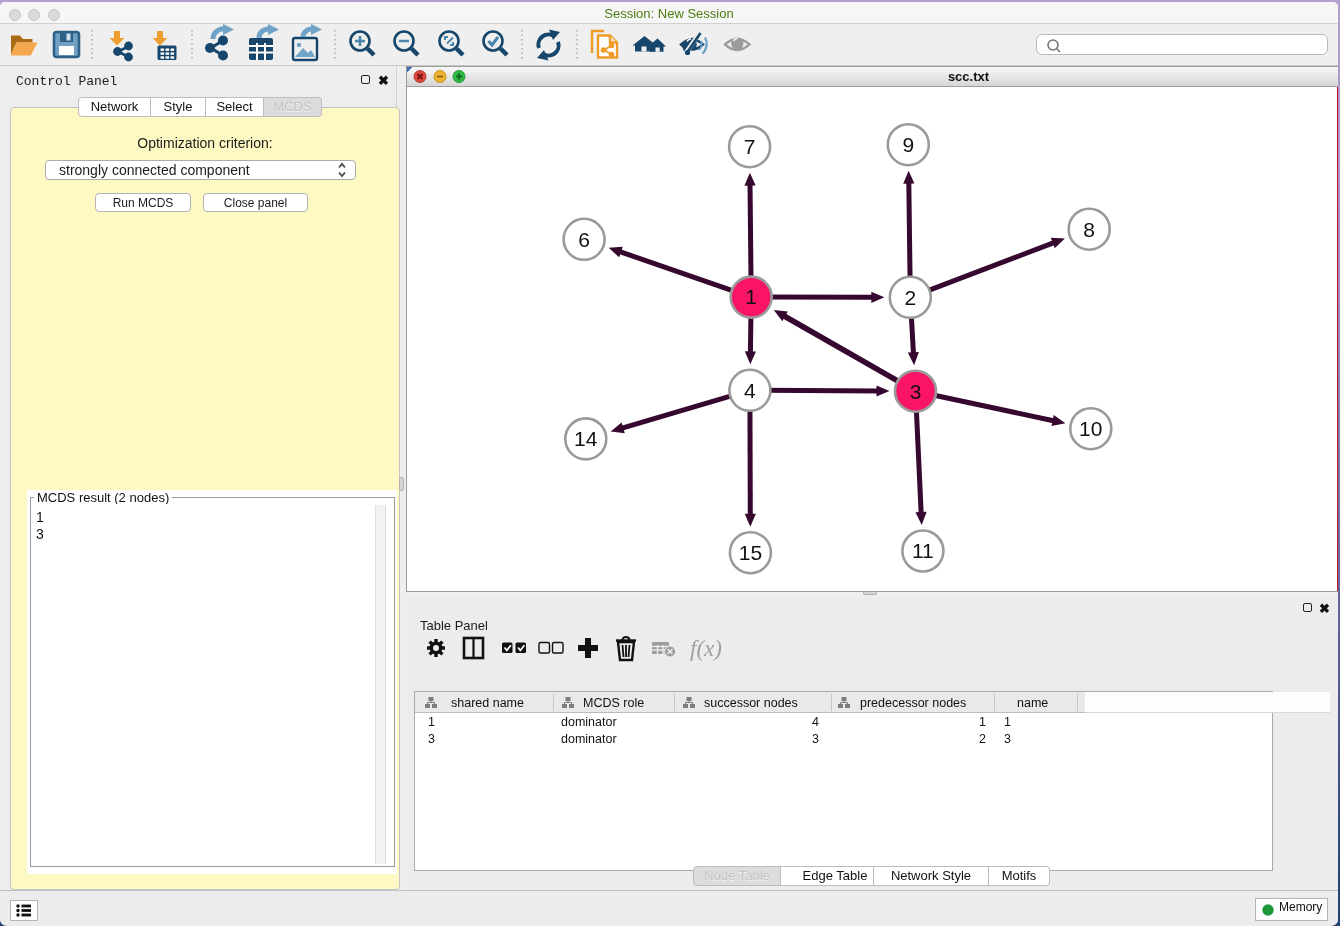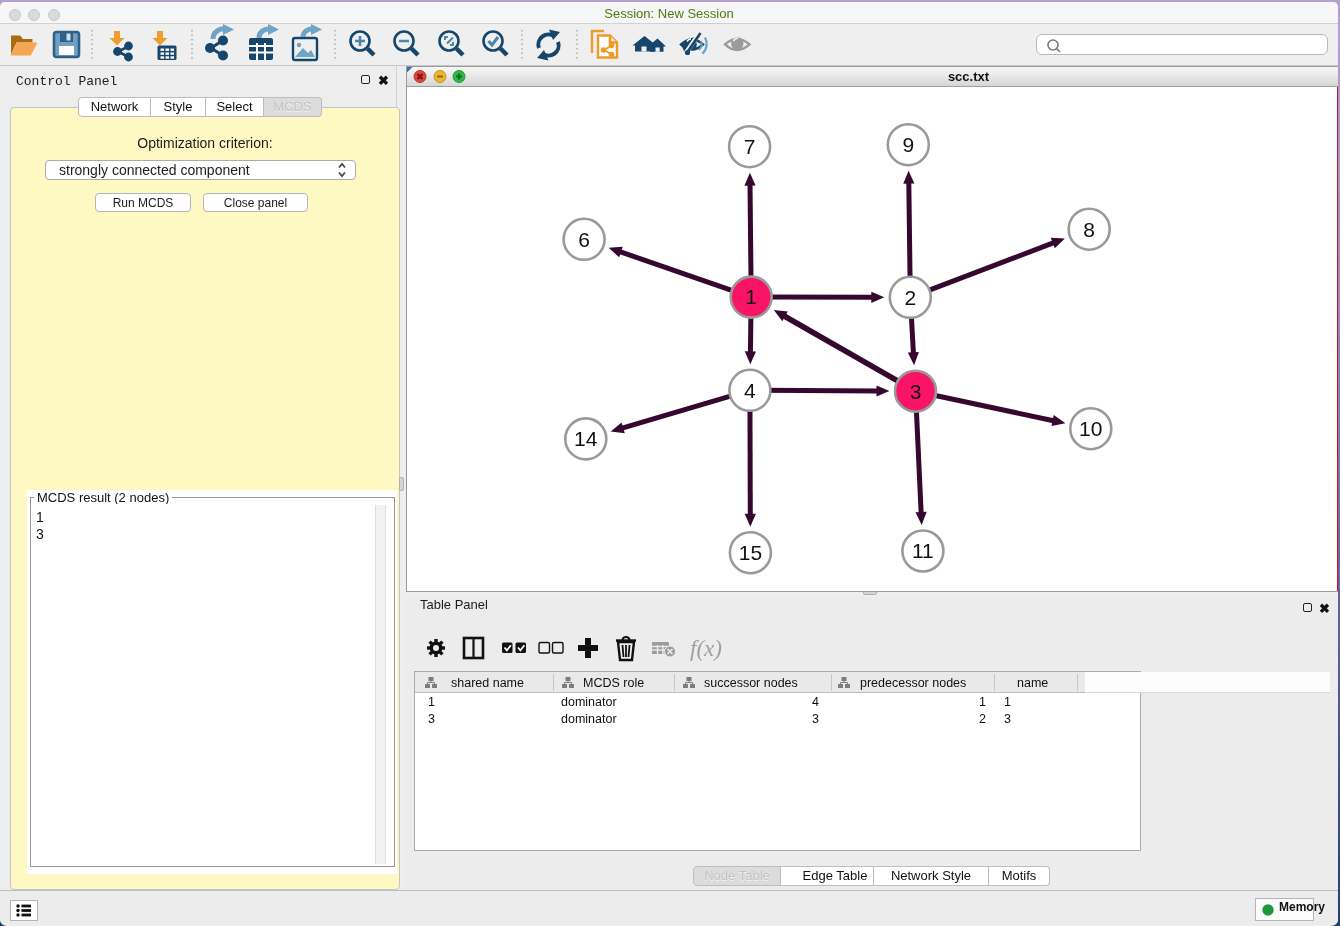--- a/index.html
+++ b/index.html
@@ -27,21 +27,21 @@
 .mcdsbox { position:absolute; left:10px; top:41px; width:390px; height:783px; background:#fef9c3; border:1px solid #c4c4c4; border-radius:4px; }
 .btn { position:absolute; background:#fff; border:1px solid #b4b4b4; border-radius:4px; font-size:12px; color:#1c1c1c; text-align:center; }
 
 .netframe { position:absolute; left:406px; top:64px; width:1125px; height:526px; border:1px solid #9a9a9a; background:#b91c1c; }
 .nettitle { position:absolute; left:0; top:0; width:100%; height:20px; background:linear-gradient(180deg,#f7f7f7 0%,#e9e9e9 45%,#d6d6d6 100%); border-bottom:1px solid #9e9e9e; }
 .netcanvas { position:absolute; left:0; top:20px; width:930px; height:504px; background:#fff; }
 
 .tpanel { position:absolute; left:406px; top:595px; width:932px; height:293px; background:#ececec; }
 
 .statusbar { position:absolute; left:0; top:888px; width:1338px; height:35px; background:#ececec; border-top:1px solid #bfbfbf; }
-.membtn { position:absolute; left:1255px; top:7px; width:59px; height:23px; background:#fdfdfd; border:1px solid #b5b5b5; font-size:12px; color:#111;font-weight:bold; }
+.membtn { position:absolute; left:1255px; top:7px; width:73px; height:23px; background:#fdfdfd; border:1px solid #b5b5b5; font-size:12px; color:#111; }
 .listbtn { position:absolute; left:10px; top:9px; width:28px; height:21px; background:#fdfdfd; border:1px solid #b5b5b5; }
 </style>
 </head>
 <body>
 <div class="app">
   <div class="titlebar">
     <div class="tl" style="left:9px;"></div>
     <div class="tl" style="left:28px;"></div>
     <div class="tl" style="left:48px;"></div>
     <div class="title-text">Session: New Session</div>
@@ -309,21 +309,21 @@
       <text x="509.5" y="311.5">3</text>
       <text x="179.8" y="359.2">14</text>
       <text x="684.8" y="349.0">10</text>
       <text x="344.4" y="473.0">15</text>
       <text x="516.9" y="471.3">11</text>
       </g>
     </svg>
     </div>
   </div>
   <div class="tpanel">
-    <div class="panelhead" style="position:absolute;left:14px;top:0;">Table Panel</div>
+    <div class="panelhead" style="position:absolute;left:14px;top:21px;">Table Panel</div>
     <div class="flbtn" style="left:897px;top:6px;"></div>
     <div class="clbtn" style="left:913px;top:4px;">✖</div>
     <svg width="932" height="70" style="position:absolute;left:0;top:27.5px;">
 
       <g fill="#111">
         <g transform="translate(30,23)">
           <circle r="6.5"></circle>
           <g stroke="#111" stroke-width="3.4">
             <line x1="-9" y1="0" x2="9" y2="0"></line>
               <line x1="0" y1="-9" x2="0" y2="9"></line>
@@ -364,21 +364,21 @@
               <line x1="257" y1="20" x2="257" y2="29"></line>
           </g>
           <circle cx="264" cy="26.5" r="5.5" fill="#9d9d9d" stroke="#ececec" stroke-width="1"></circle>
           <path d="M261.5,24 l5,5 M266.5,24 l-5,5" stroke="#ececec" stroke-width="1.6"></path>
         </g>
 
         <text x="284" y="31" font-family="Liberation Serif, serif" font-style="italic" font-size="23" fill="#a0a0a0">f(x)</text>
       </g>
     </svg>
 
-    <div style="position:absolute;left:8px;top:74px;width:727px;height:180px;background:#fff;border:1px solid #ababab;">
+    <div style="position:absolute;left:8px;top:94px;width:859px;height:180px;background:#fff;border:1px solid #ababab;">
       <div style="position:absolute;left:0;top:0;width:670px;height:21px;background:#e9e9e9;border-bottom:1px solid #bdbdbd;"></div>
       <div style="position:absolute;left:670px;top:0;width:245px;height:21px;background:#fdfdfd;border-bottom:1px solid #d9d9d9;"></div>
       <svg width="915" height="21" style="position:absolute;left:0;top:0;">
         <g fill="#7d7d7d">
           <g transform="translate(10,5)">
               <rect x="3.5" y="0" width="5" height="4"></rect>
               <rect x="0" y="7" width="5" height="4"></rect>
               <rect x="7" y="7" width="5" height="4"></rect>
               <path d="M6,4 v2 M2.5,7 v-1.5 h7 V7" stroke="#7d7d7d" fill="none"></path>
             </g>

